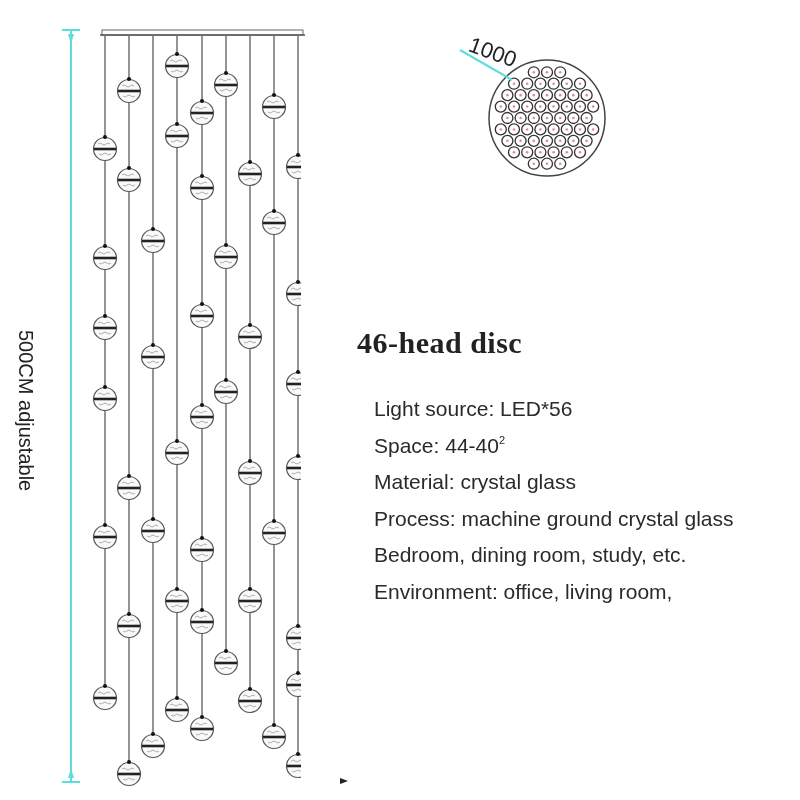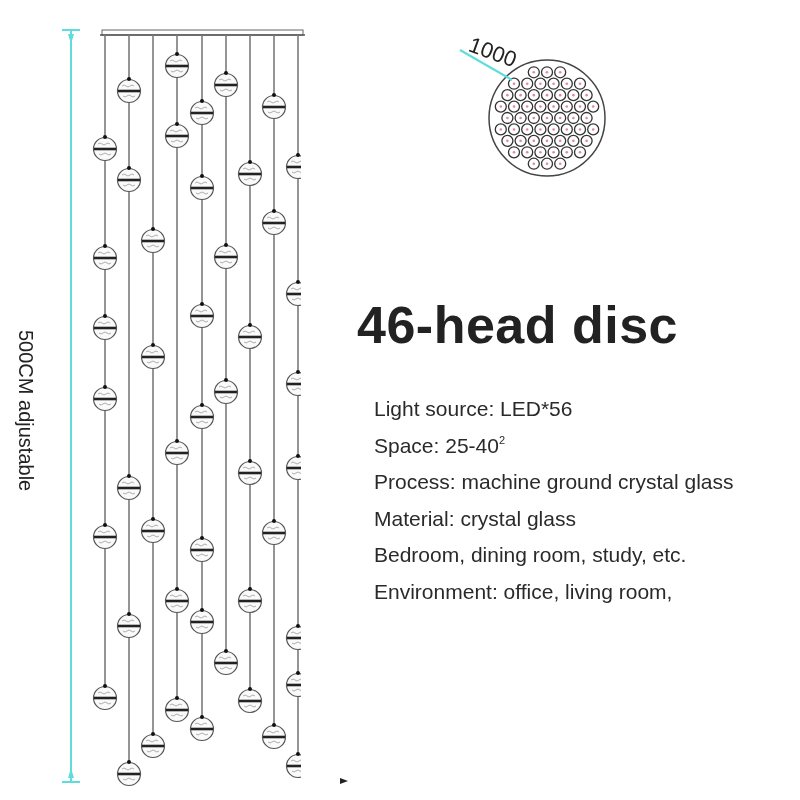--- a/index.html
+++ b/index.html
@@ -1,18 +1,18 @@
 <!DOCTYPE html>
 <html><head>
 <meta charset="utf-8">
 <style>
   html, body { margin: 0; padding: 0; background: #ffffff; }
   body { width: 800px; height: 800px; position: relative; overflow: hidden; font-family: "Liberation Sans", sans-serif; }
   #drawing { position: absolute; left: 0; top: 0; width: 800px; height: 800px; }
-  .title { position: absolute; left: 357px; top: 297px; font-family: Liberation Sans, sans-serif; font-weight: bold; font-size: 52px; color: #222222; letter-spacing: 0.5px; white-space: nowrap; line-height: 56px; }
+  .title { position: absolute; left: 357px; top: 315px; font-family: Liberation Serif, serif; font-weight: bold; font-size: 30px; color: #222222; letter-spacing: 0.5px; white-space: nowrap; line-height: 56px; }
   .specs { position: absolute; left: 358px; top: 375px; margin: 16px; padding: 0; list-style: none; }
   .specs li { font-family: "Liberation Sans", sans-serif; font-size: 21px; color: #2a2a2a; line-height: 36.5px; height: 36.5px; white-space: nowrap; }
   .specs sup { font-size: 11px; vertical-align: 9px; line-height: 0; }
   .height-label { position: absolute; left: 37px; top: 330px; transform-origin: 0 0; transform: rotate(90deg); font-family: "Liberation Sans", sans-serif; font-size: 20px; color: #222222; white-space: nowrap; }
   .dia-label { position: absolute; left: 474px; top: 32px; transform-origin: 0 0; transform: rotate(20deg); font-family: "Liberation Sans", sans-serif; font-size: 22px; color: #222222; white-space: nowrap; }
 </style>
 </head>
 <body>
 
 <svg id="drawing" width="800" height="800" viewBox="0 0 800 800" xmlns="http://www.w3.org/2000/svg">
@@ -440,18 +440,18 @@
   <path d="M340 778 L348 781 L340 784 Z" fill="#222"></path>
 </svg>
 
 <div class="height-label">500CM adjustable</div>
 <div class="dia-label">1000</div>
 
 <div class="title">46-head disc</div>
 
 <ul class="specs">
   <li><span>Light source:</span> <span>LED*56</span></li>
-  <li><span>Space:</span> <span>25-40</span><sup>2</sup></li>
+  <li><span>Space:</span> <span>44-40</span><sup>2</sup></li>
+  <li><span>Material:</span> <span>crystal glass</span></li>
   <li><span>Process:</span> <span>machine ground crystal glass</span></li>
-  <li><span>Material:</span> <span>crystal glass</span></li>
   <li><span>Bedroom, dining room, study, etc.</span></li>
   <li><span>Environment:</span> <span>office, living room,</span></li>
 </ul>
 
 </body></html>

